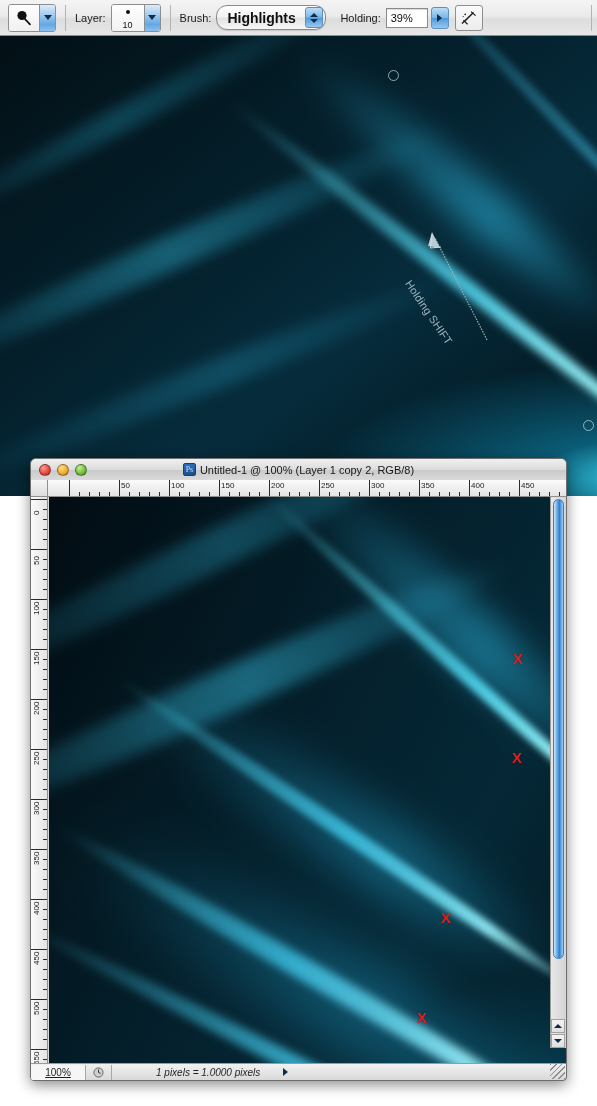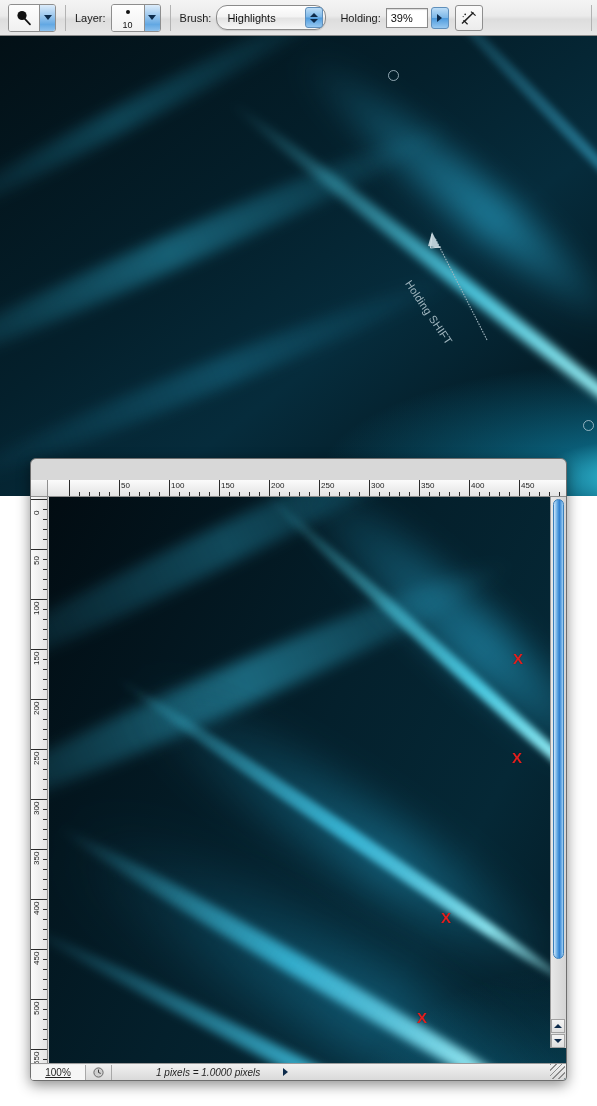--- a/index.html
+++ b/index.html
@@ -107,23 +107,24 @@
   .range-select {
     position: relative;
     width: 108px; height: 23px;
     border: 1px solid #8b8b8b;
     border-radius: 11px;
     background: linear-gradient(to bottom,#ffffff 0%,#f3f3f3 48%,#e2e2e2 52%,#f7f7f7 100%);
     display: flex; align-items: center;
     box-shadow: 0 1px 1px rgba(0,0,0,0.12);
   }
   .range-select .value {
-    font-size: 11px;
+    font-size: 14px;
     color: #101010;
     padding-left: 10px;
+    font-weight: bold;
   }
   .range-select .stepper {
     position: absolute;
     right: 2px; top: 1px;
     width: 16px; height: 19px;
     border-radius: 3px;
     background: linear-gradient(to bottom,#bcddf7 0%,#7cb7e8 48%,#4e9bdd 52%,#97c8f0 100%);
     border: 1px solid #5f8fbb;
     display: flex; flex-direction: column;
     align-items: center; justify-content: center;
@@ -501,20 +502,31 @@
       <line x1="88" y1="118" x2="36" y2="16" stroke="#9fb4bd" stroke-width="1.1" stroke-dasharray="1.6 1.2"></line>
       <polygon points="33,10 41,26 29,24" fill="#b9cbd3"></polygon>
       <polyline points="33,12 31.5,26 42,25" fill="none" stroke="#cfdde3" stroke-width="1"></polyline>
     </svg>
     <div id="shift-label">Holding SHIFT</div>
   </div>
 </div>
 
 <div id="doc-window">
 
+  <div id="titlebar">
+    <div class="traffic">
+      <span class="light red"></span>
+      <span class="light amber"></span>
+      <span class="light green"></span>
+    </div>
+    <div id="title-text-wrap">
+      <span id="ps-icon">Ps</span>
+      <span id="title-text">Untitled-1 @ 100% (Layer 1 copy 2, RGB/8)</span>
+    </div>
+  </div>
 
   <div id="ruler-corner"></div>
   <div id="h-ruler">
       <div class="tick" style="left: 21px; width: 1px; bottom: 0px; height: 16px;"></div>
       <div class="tick" style="left: 31px; width: 1px; bottom: 0px; height: 4px;"></div>
       <div class="tick" style="left: 41px; width: 1px; bottom: 0px; height: 4px;"></div>
       <div class="tick" style="left: 51px; width: 1px; bottom: 0px; height: 4px;"></div>
       <div class="tick" style="left: 61px; width: 1px; bottom: 0px; height: 4px;"></div>
       <div class="tick" style="left: 71px; width: 1px; bottom: 0px; height: 16px;"></div>
       <div class="tick" style="left: 81px; width: 1px; bottom: 0px; height: 4px;"></div>

